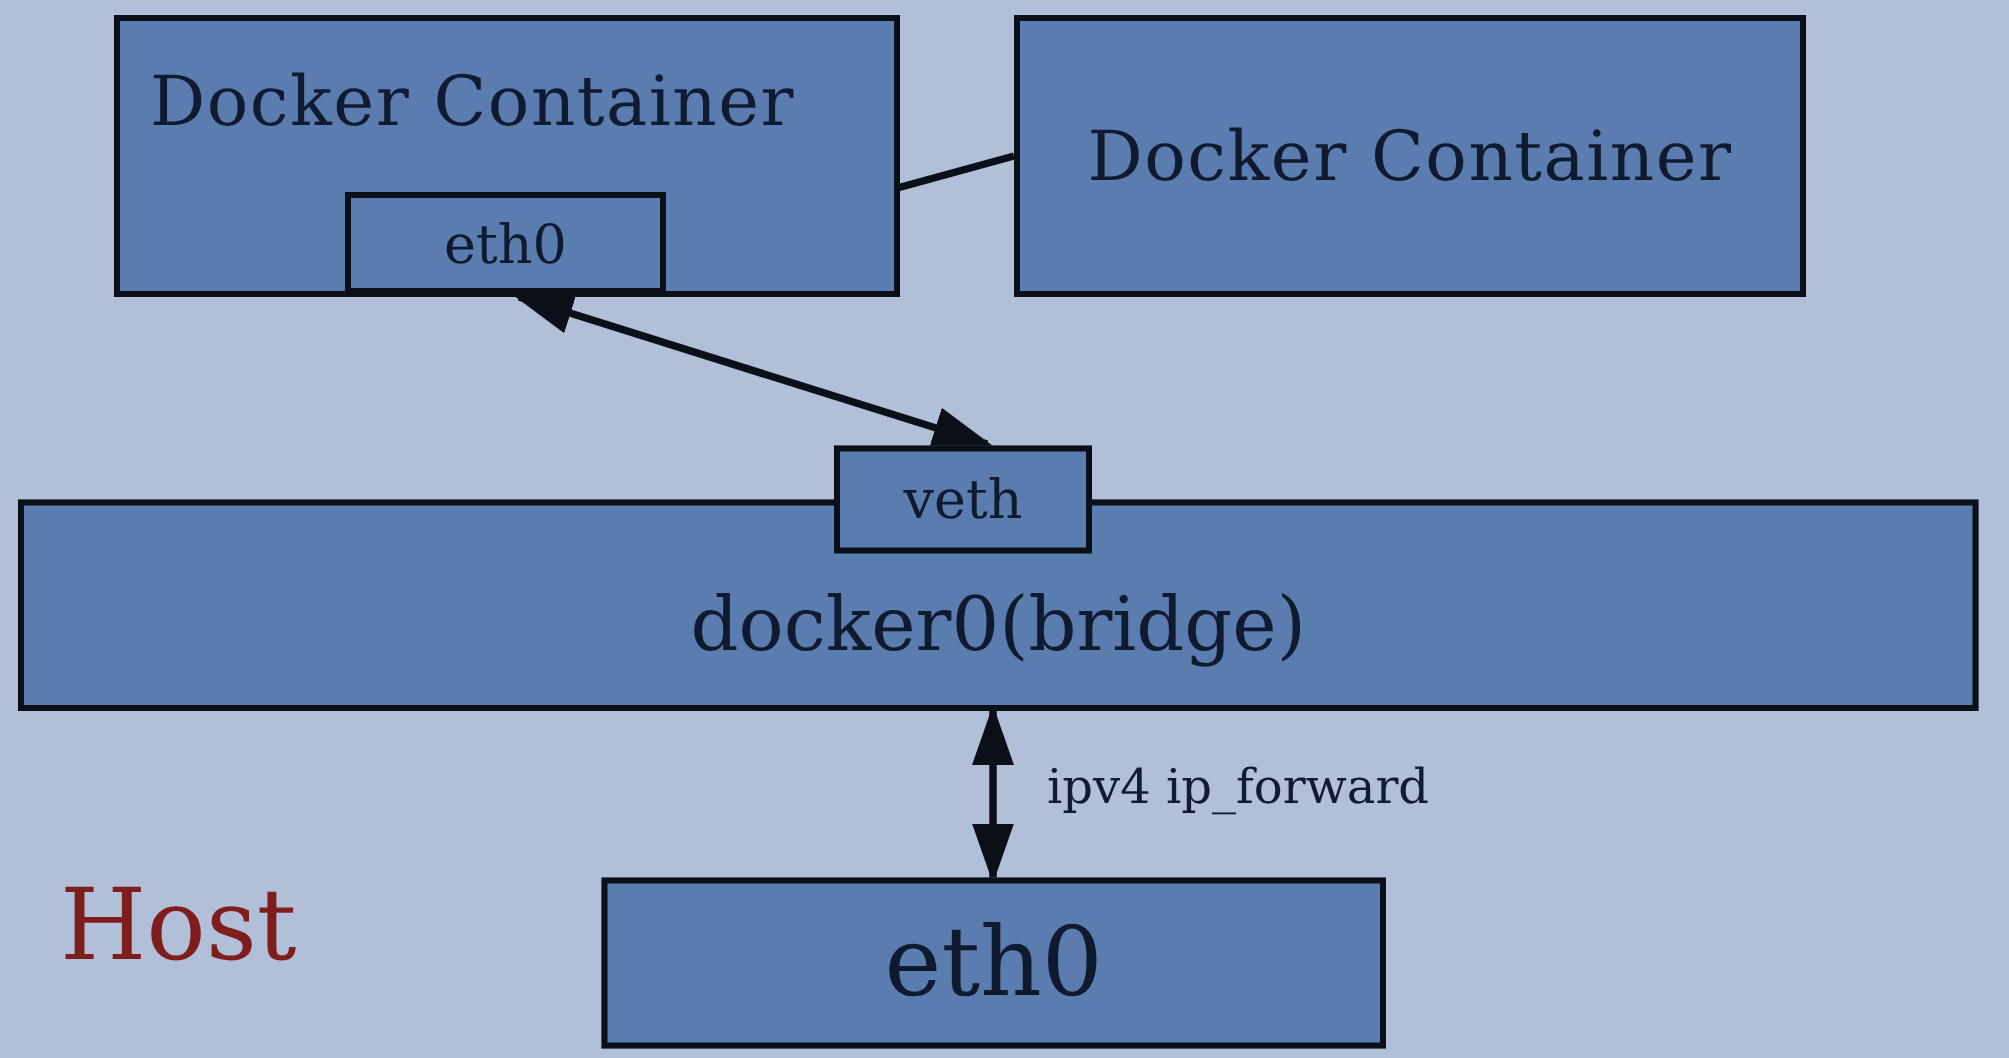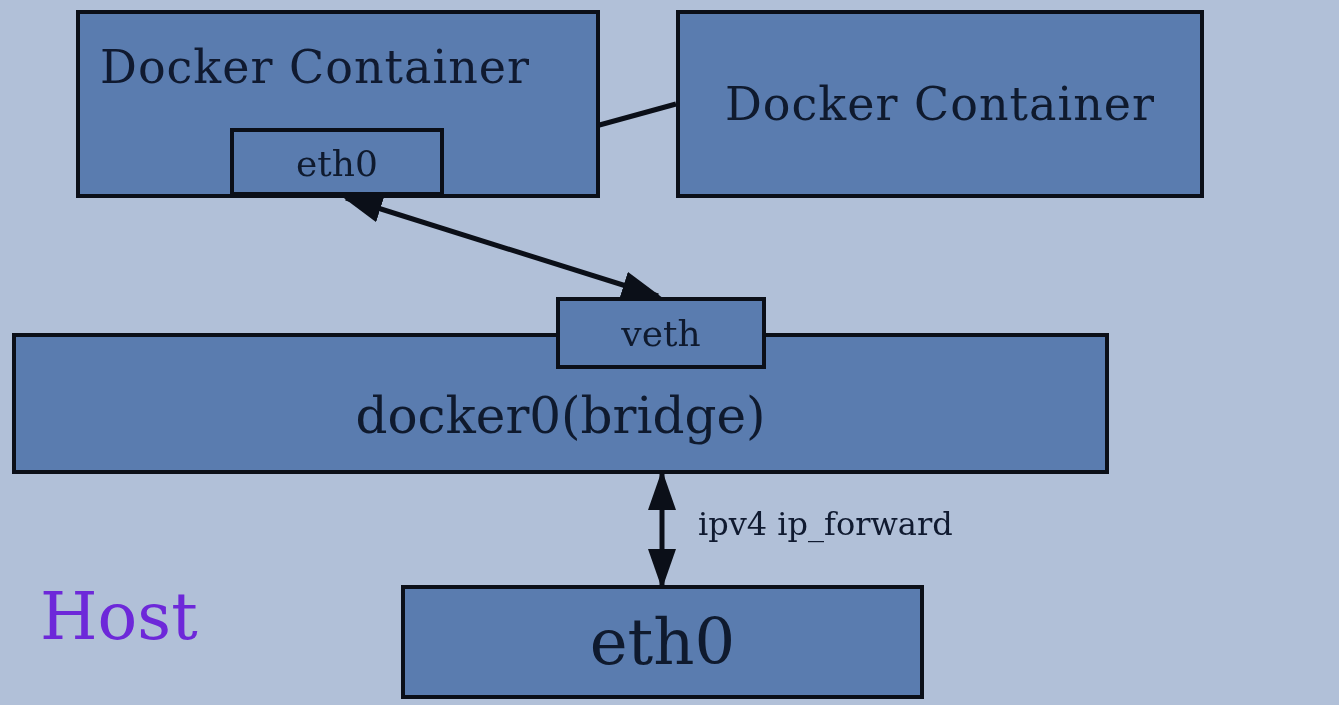--- a/index.html
+++ b/index.html
@@ -21,30 +21,30 @@
     svg.overlay { position: absolute; left: 0; top: 0; }
 
     #c1 { left: 76px; top: 10px; width: 524px; height: 188px; }
     #c1-title { left: 100px; top: 40px; font-size: 46px; letter-spacing: 1px; }
     #c1-eth0 { left: 230px; top: 128px; width: 214px; height: 68px; }
     #c1-eth0 span { font-size: 36px; margin-top: 2px; }
 
     #c2 { left: 676px; top: 10px; width: 528px; height: 188px; }
     #c2 span { font-size: 46px; letter-spacing: 1px; }
 
-    #bridge { left: 12px; top: 333px; width: 1097px; height: 141px; }
+    #bridge { left: 12px; top: 333px; width: 1307px; height: 141px; }
     #bridge span { font-size: 50px; margin-top: 24px; }
-    #veth { left: 556px; top: 297px; width: 210px; height: 72px; z-index: 2; }
+    #veth { left: 556px; top: 297px; width: 172px; height: 72px; z-index: 2; }
     #veth span { font-size: 36px; }
 
     #host-eth0 { left: 401px; top: 585px; width: 523px; height: 114px; }
     #host-eth0 span { font-size: 64px; }
 
     #fwd-label { left: 698px; top: 505px; font-size: 32px; }
-    #host-label { left: 40px; top: 578px; font-size: 66px; color: #6d28d9; }
+    #host-label { left: 40px; top: 578px; font-size: 66px; color: #7f1d1d; }
   </style>
 </head>
 <body>
 
 <svg class="overlay" width="1339" height="705">
   <defs>
     <marker id="ah" markerWidth="10" markerHeight="10" refX="8" refY="5" orient="auto-start-reverse" markerUnits="userSpaceOnUse">
       <path d="M0,0 L10,5 L0,10 Z" fill="#0b0f18"></path>
     </marker>
     <marker id="ahb" markerWidth="40" markerHeight="28" refX="36" refY="14" orient="auto-start-reverse" markerUnits="userSpaceOnUse">

